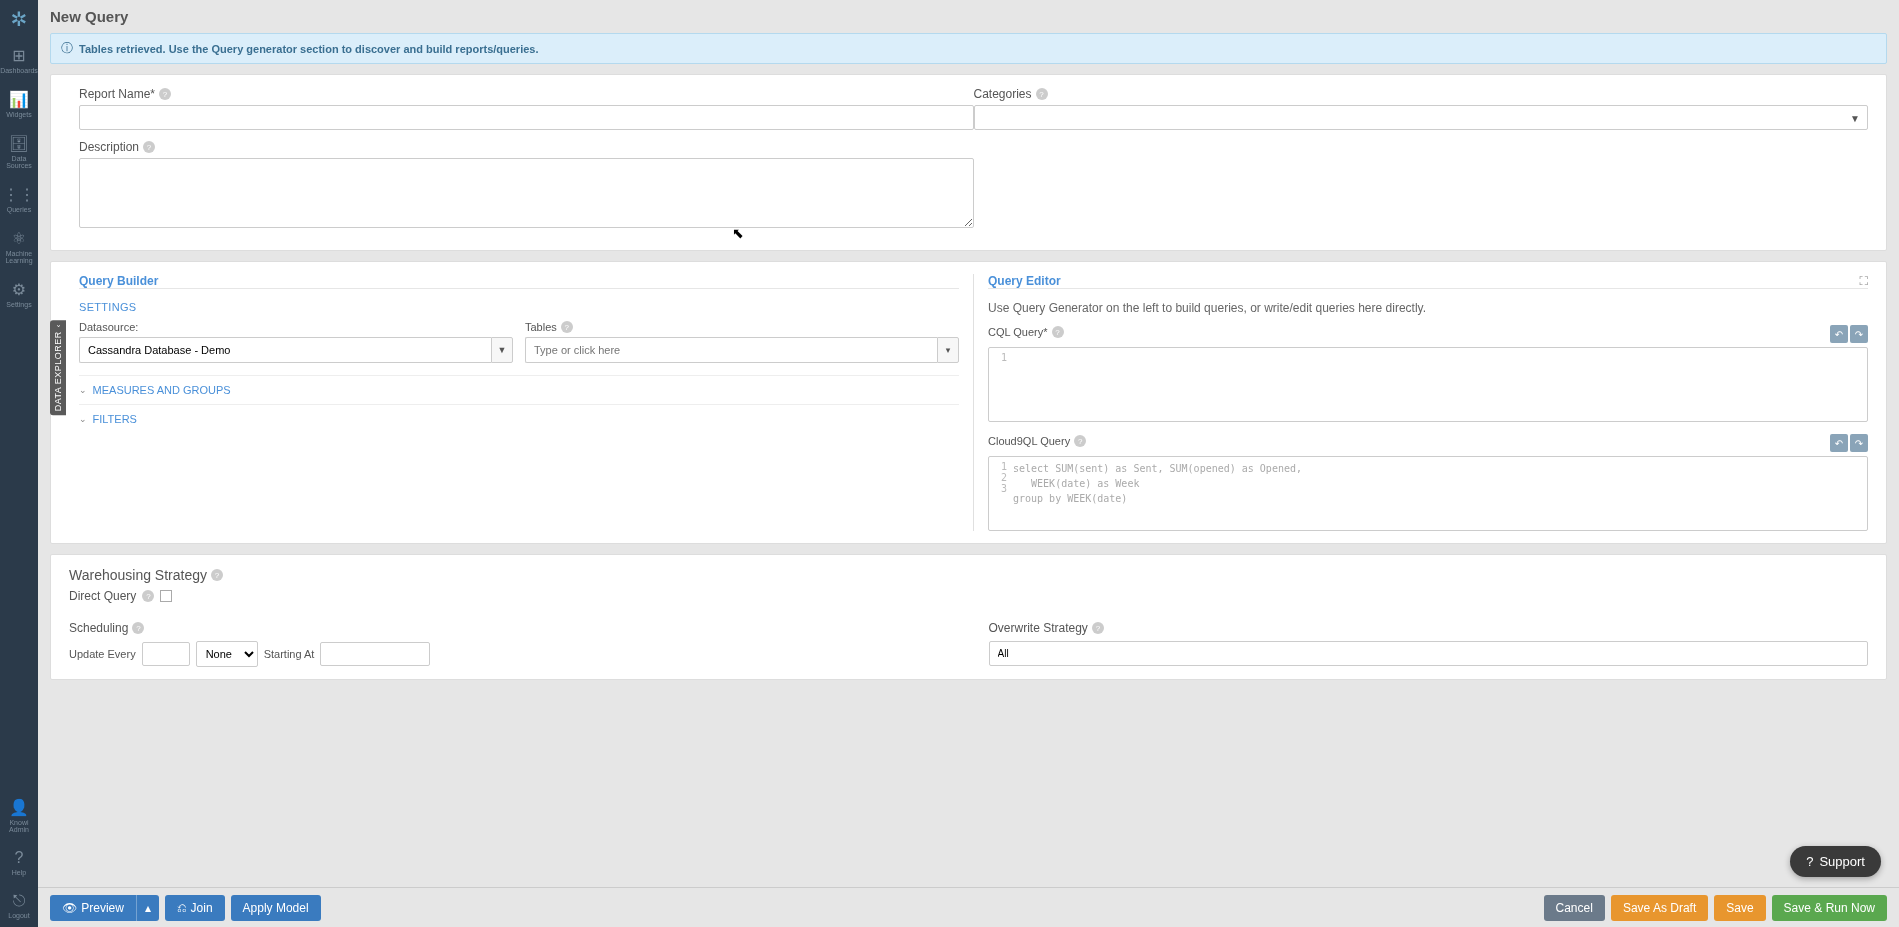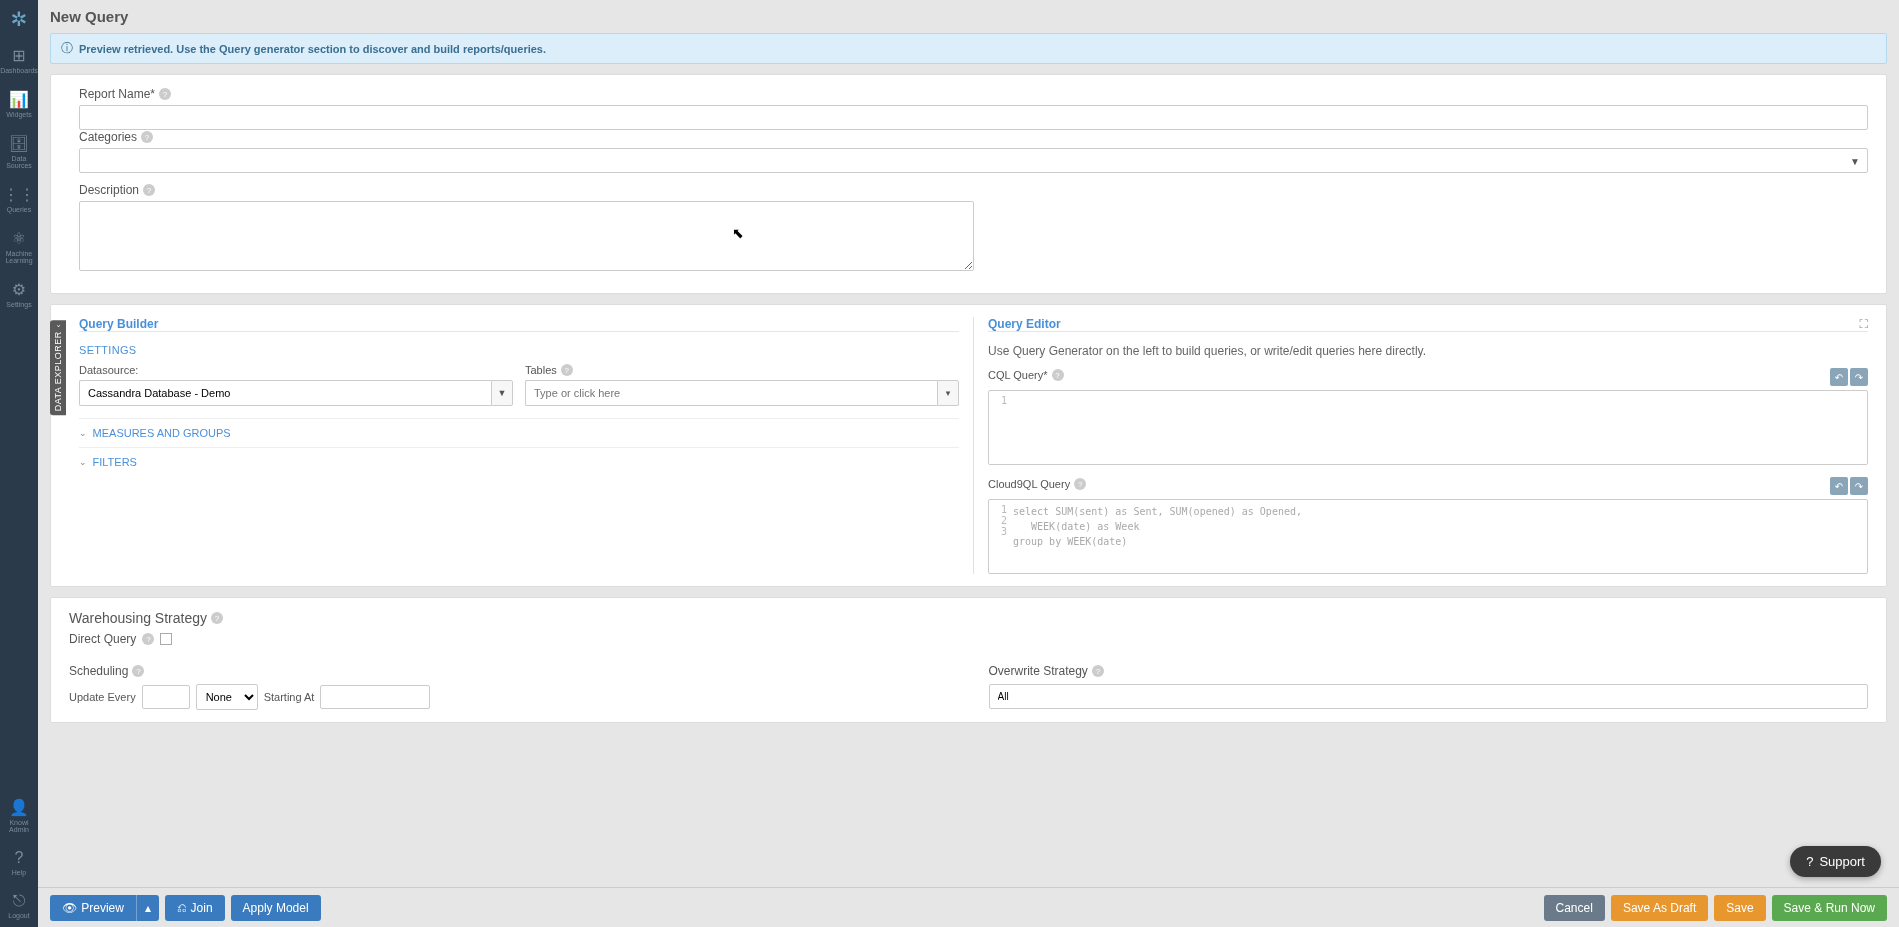--- a/index.html
+++ b/index.html
@@ -22,21 +22,21 @@
 .content { flex: 1; padding: 0 12px 8px 12px; display: flex; flex-direction: column; gap: 10px; overflow: auto; }
 
 
 .info-banner { background: #dbeefa; border: 1px solid #b4d9ee; color: #3a6f91; padding: 6px 10px; display: flex; align-items: center; gap: 6px; border-radius: 2px; }
 .info-banner .icon { font-size: 12px; }
 .info-banner .text { font-weight: 600; font-size: 11px; }
 
 
 .card { background: #fff; border: 1px solid #ddd; border-radius: 2px; padding: 12px 18px; }
 
-.form-row { display: flex; margin-bottom: 10px; flex-direction: column; }
+.form-row { display: flex; margin-bottom: 10px; }
 .form-col { flex: 1; display: flex; flex-direction: column; }
 .form-label { font-size: 12px; color: #555; margin-bottom: 4px; display: flex; align-items: center; gap: 4px; }
 .help-icon { display: inline-flex; width: 12px; height: 12px; border-radius: 50%; background: #ccc; color: #fff; font-size: 8px; align-items: center; justify-content: center; cursor: pointer; }
 .form-input, .form-select, .form-textarea { border: 1px solid #ccc; border-radius: 2px; padding: 6px 8px; font-size: 10px; width: 100%; background: #fff; }
 .form-textarea { height: 70px; resize: both; }
 .form-select { appearance: none; background-image: none; position: relative; }
 .select-wrap { position: relative; }
 .select-arrow { position: absolute; right: 8px; top: 50%; transform: translateY(-50%); pointer-events: none; font-size: 10px; color: #555; }
 
 
@@ -155,21 +155,21 @@
 
 <div class="main">
   <div class="page-header">
     <div class="page-title">New Query</div>
   </div>
 
   <div class="content">
 
     <div class="info-banner">
       <span class="icon">ⓘ</span>
-      <span class="text">Preview retrieved. Use the Query generator section to discover and build reports/queries.</span>
+      <span class="text">Tables retrieved. Use the Query generator section to discover and build reports/queries.</span>
     </div>
 
     <div class="card" style="padding-left:28px;">
       <div class="form-row">
         <div class="form-col">
           <div class="form-label">
             <span>Report Name*</span>
             <span class="help-icon">?</span>
           </div>
           <input class="form-input" value="" style="">

